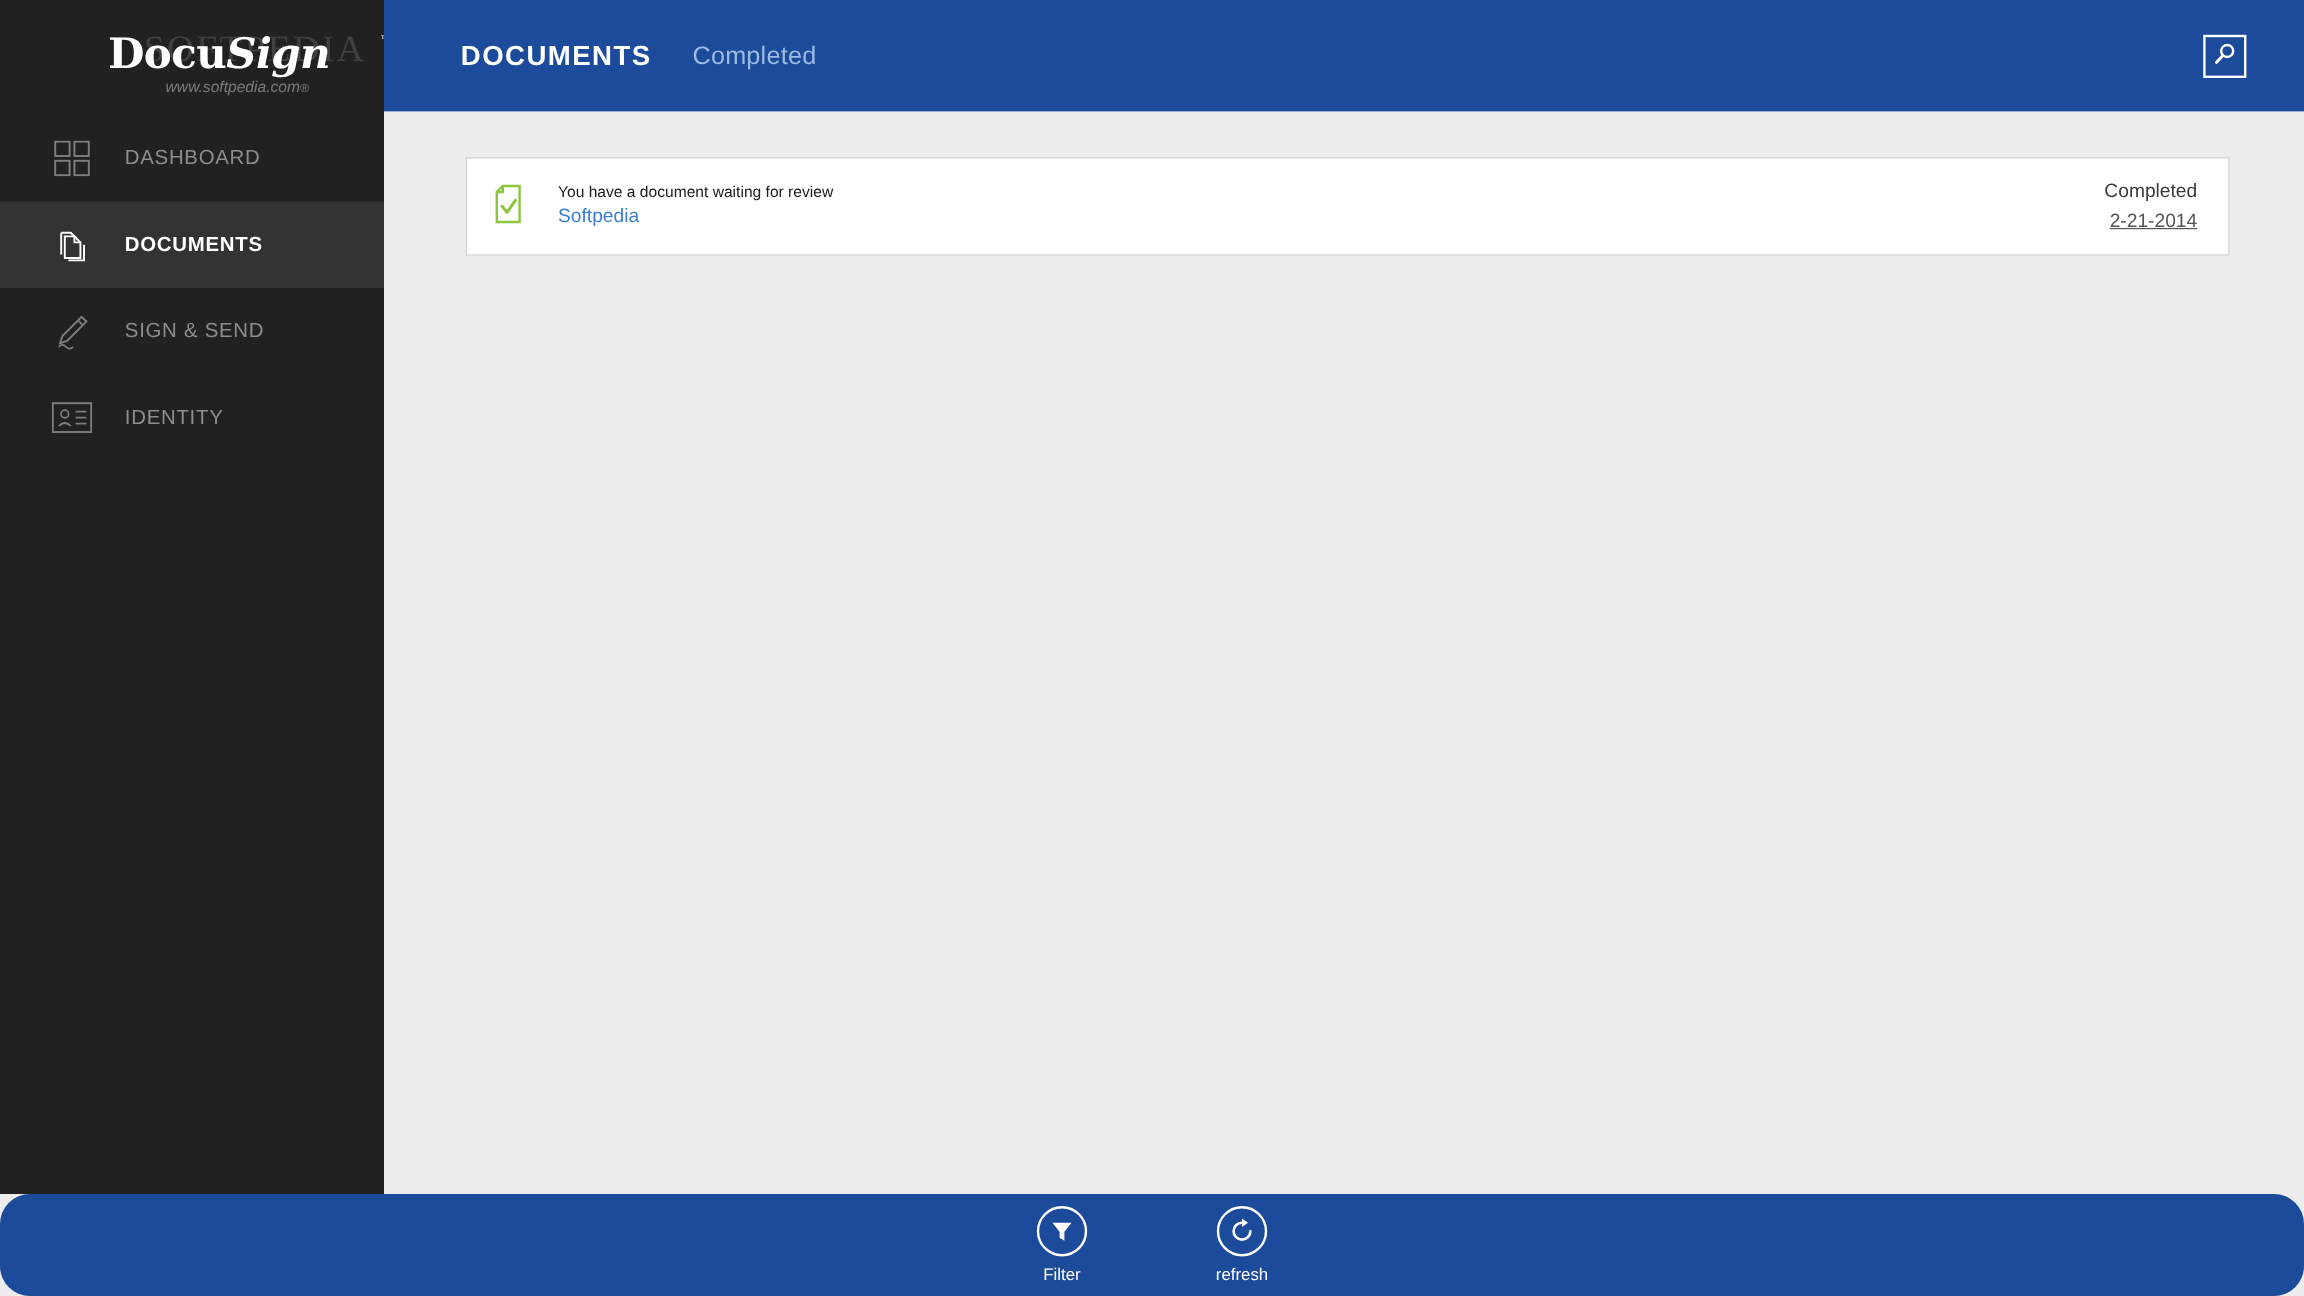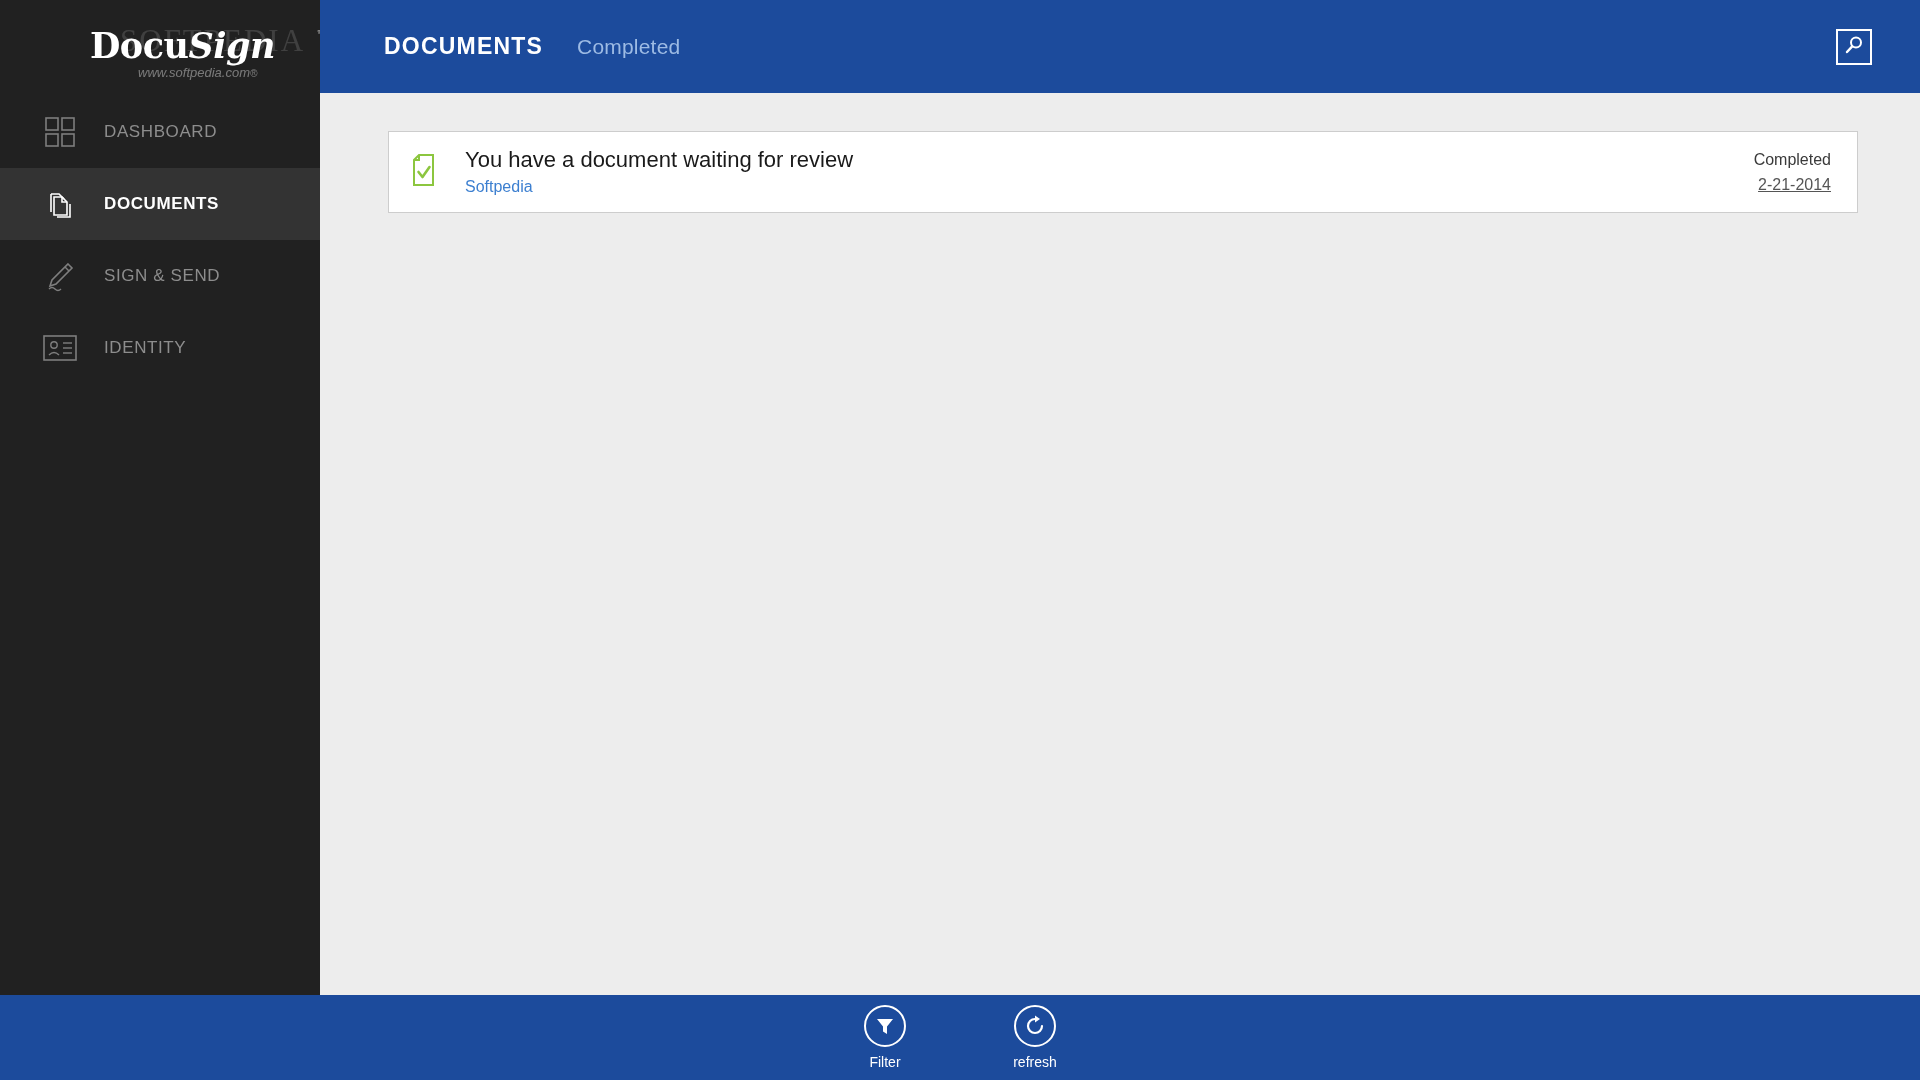--- a/index.html
+++ b/index.html
@@ -112,40 +112,41 @@
     position:relative;
     width:1470px; height:82px;
     background:#ffffff;
     border:1px solid #cdcdcd;
     display:flex; align-items:center;
     cursor:pointer;
   }
   .doc-icon { margin-left:22px; flex:0 0 30px; }
   .doc-texts { margin-left:24px; flex:1 1 auto; }
   .doc-title {
-    font-size:22px; color:#1a1a1a; line-height:1.25;
+    font-size:13px; color:#1a1a1a; line-height:1.25;
   }
   .doc-sub {
     font-size:16px; color:#3c7fd0; line-height:1.35;
     margin-top:2px; cursor:pointer;
   }
   .doc-meta {
     text-align:right; margin-right:26px;
     flex:0 0 auto;
   }
   .doc-status { font-size:16px; color:#3a3a3a; line-height:1.35; }
   .doc-date   { font-size:16px; color:#555555; line-height:1.35; margin-top:3px;text-decoration:underline; }
 
   
   #appbar {
     position:absolute; left:0; bottom:0;
     width:1920px; height:85px;
     background:#1c4b9c;
     display:flex; align-items:center; justify-content:center;
     gap:54px;
+    border-radius:25px;
   }
   .appbar-btn {
     display:flex; flex-direction:column; align-items:center;
     cursor:pointer; width:96px;
   }
   .appbar-circle {
     width:42px; height:42px; border-radius:50%;
     border:2px solid #ffffff;
     display:flex; align-items:center; justify-content:center;
   }

